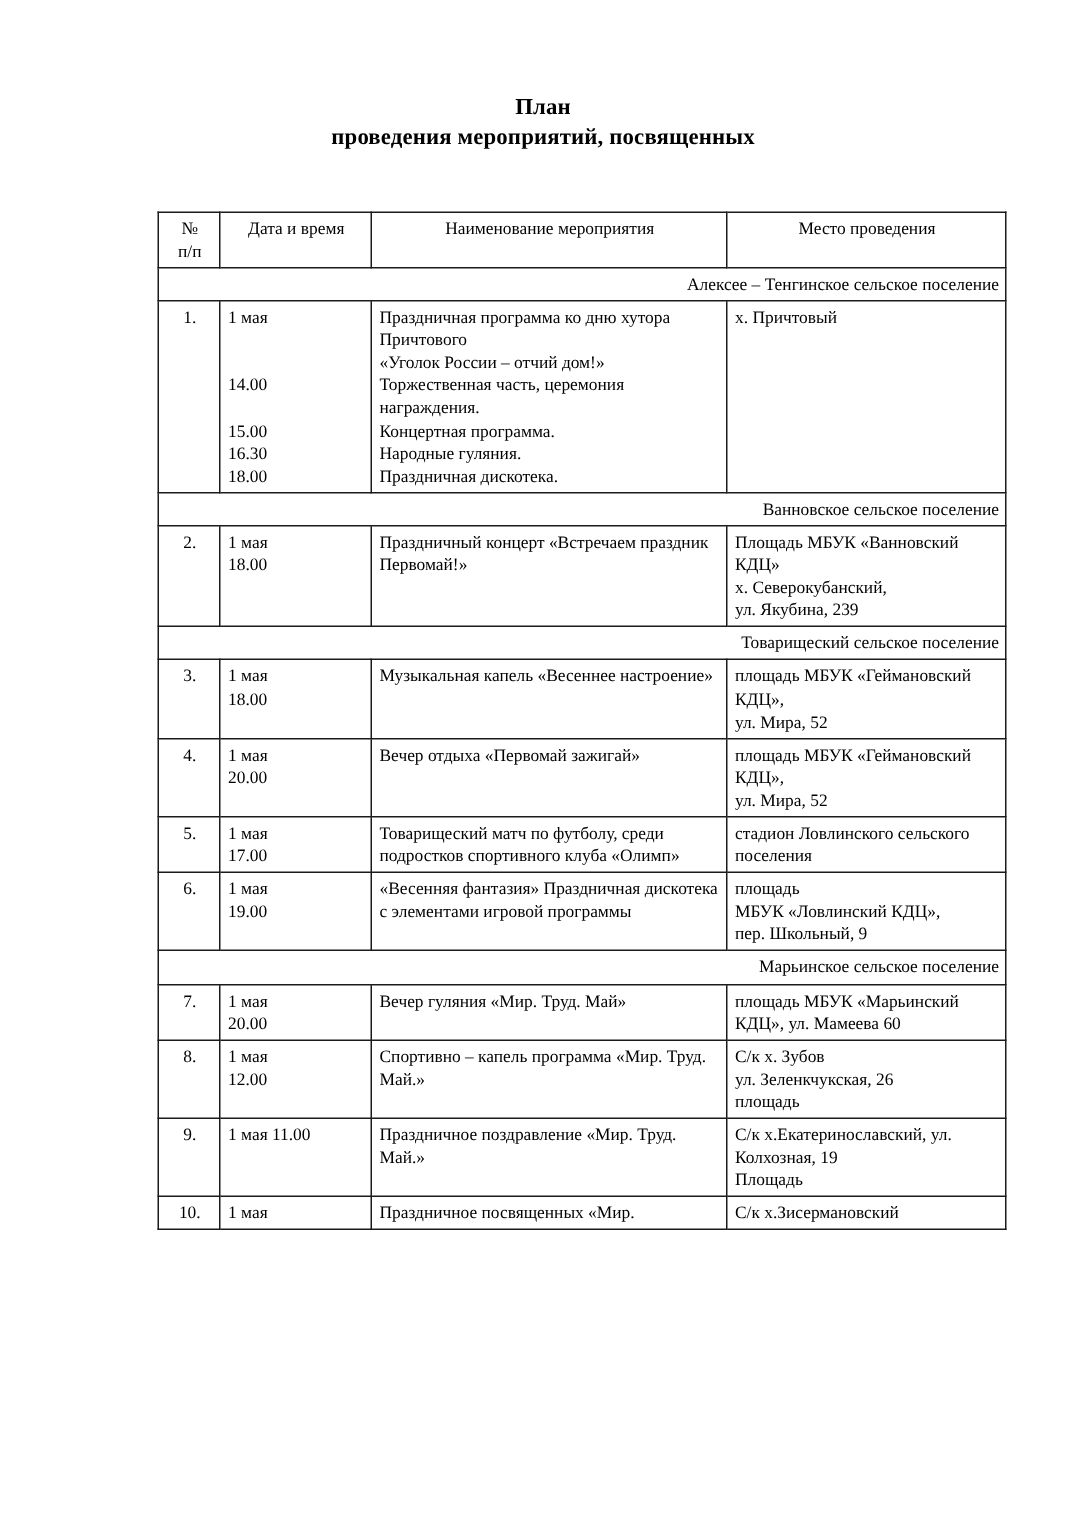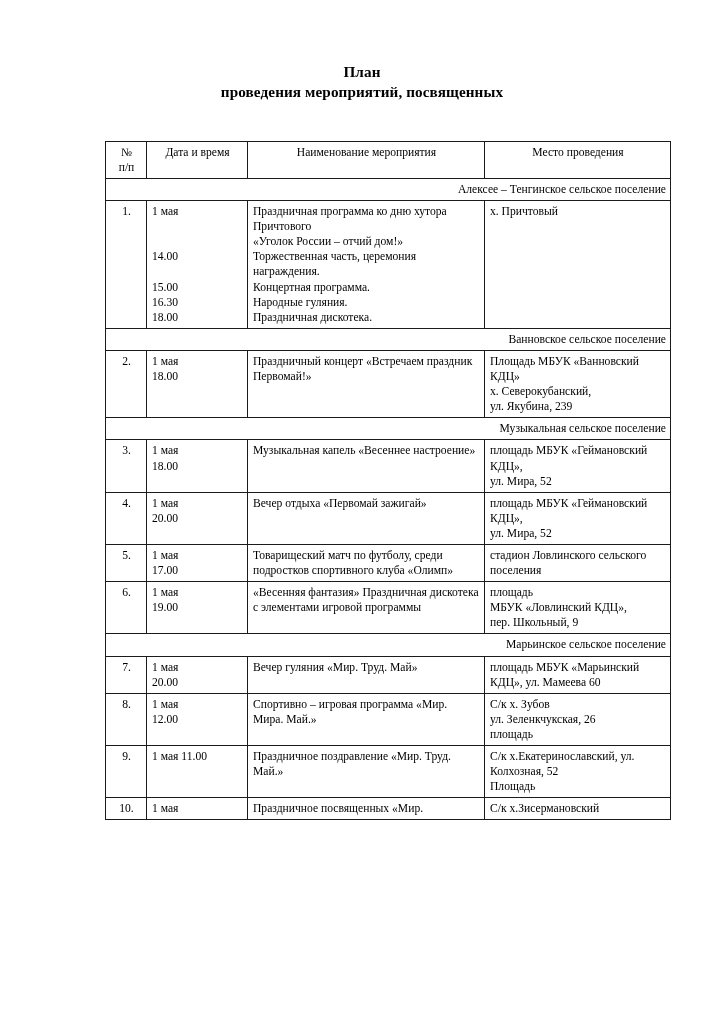--- a/index.html
+++ b/index.html
@@ -139,21 +139,21 @@
           <tr>
             <td class="num">2.</td>
             <td class="date">1 мая
 18.00</td>
             <td class="name">Праздничный концерт  «Встречаем праздник Первомай!»</td>
             <td class="place">Площадь МБУК «Ванновский КДЦ»
 х. Северокубанский,
 ул. Якубина, 239</td>
           </tr>
           <tr>
-            <td class="section" colspan="4">Музыкальная сельское поселение</td>
+            <td class="section" colspan="4">Товарищеский сельское поселение</td>
           </tr>
           <tr>
             <td class="num">3.</td>
             <td class="date">1 мая
 18.00</td>
             <td class="name">Музыкальная капель «Весеннее настроение»</td>
             <td class="place">площадь МБУК «Геймановский КДЦ»,
 ул. Мира, 52</td>
           </tr>
           <tr>
@@ -187,30 +187,30 @@
             <td class="num">7.</td>
             <td class="date">1 мая
 20.00</td>
             <td class="name">Вечер гуляния «Мир. Труд. Май»</td>
             <td class="place">площадь МБУК «Марьинский КДЦ», ул. Мамеева 60</td>
           </tr>
           <tr>
             <td class="num">8.</td>
             <td class="date">1 мая
 12.00</td>
-            <td class="name"> Спортивно – игровая программа «Мир. Мира. Май.»</td>
+            <td class="name"> Спортивно – капель программа «Мир. Труд. Май.»</td>
             <td class="place">С/к х. Зубов
 ул. Зеленкчукская, 26
 площадь</td>
           </tr>
           <tr>
             <td class="num">9.</td>
             <td class="date">1 мая  11.00</td>
             <td class="name">Праздничное поздравление «Мир. Труд. Май.»</td>
-            <td class="place">С/к х.Екатеринославский, ул. Колхозная, 52
+            <td class="place">С/к х.Екатеринославский, ул. Колхозная, 19
 Площадь</td>
           </tr>
           <tr>
             <td class="num">10.</td>
             <td class="date">1 мая</td>
             <td class="name">Праздничное посвященных «Мир.</td>
             <td class="place">С/к х.Зисермановский</td>
           </tr>
         </tbody>
     </table>

